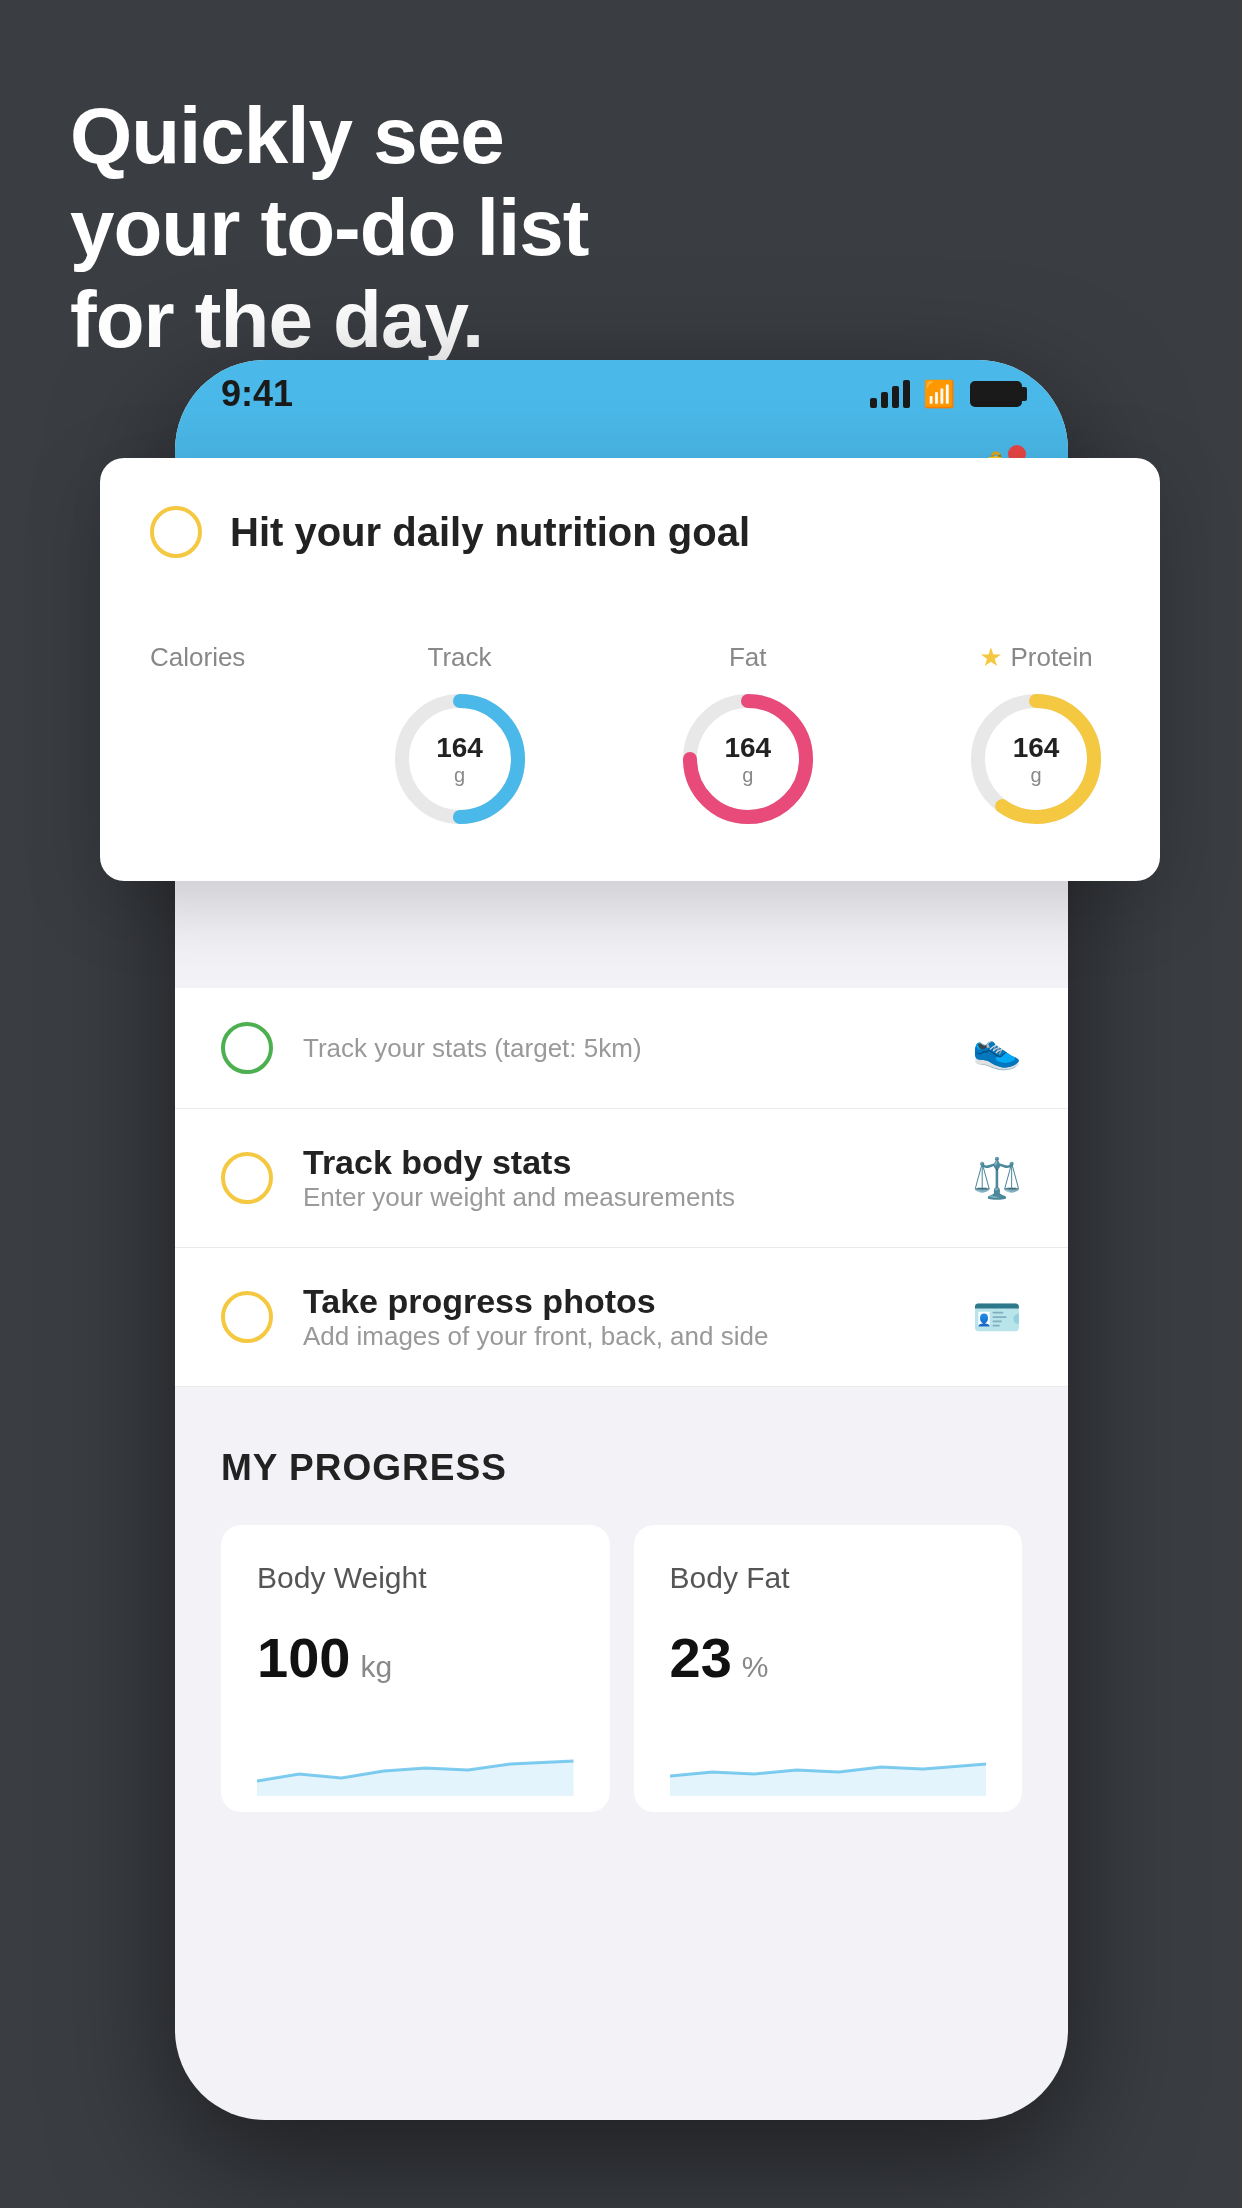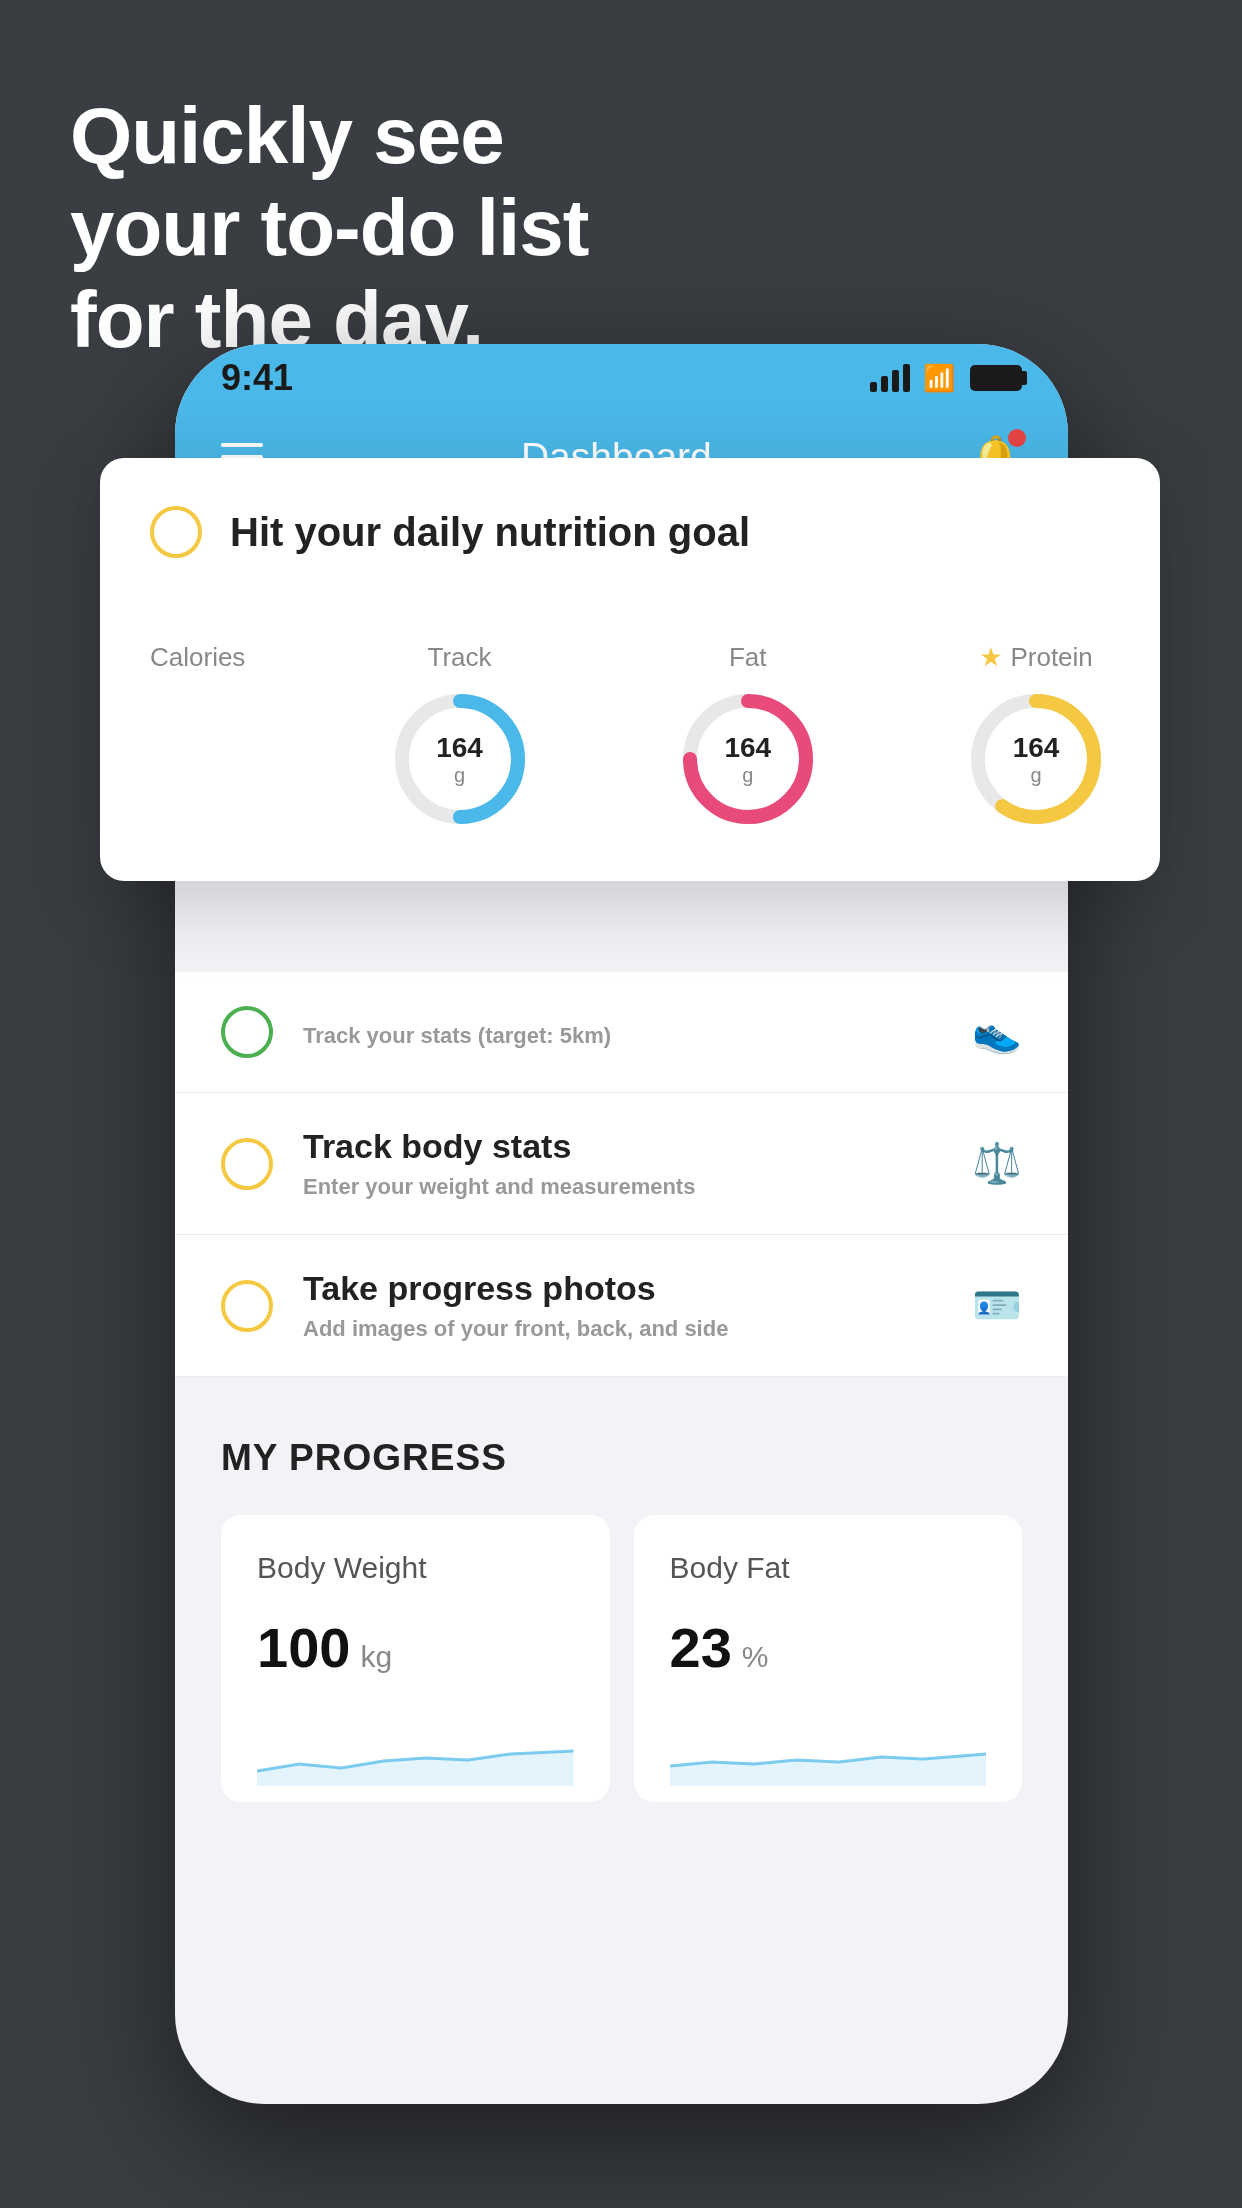--- a/index.html
+++ b/index.html
@@ -21,21 +21,21 @@
       color: #ffffff;
       font-size: 80px;
       font-weight: 800;
       line-height: 1.15;
       letter-spacing: -1px;
     }
 
     
     .phone {
       position: absolute;
-      top: 344px;
+      top: 360px;
       left: 175px;
       width: 893px;
       height: 1760px;
       background: #f2f2f7;
       border-radius: 90px;
       overflow: hidden;
       box-shadow: 0 40px 120px rgba(0,0,0,0.5);
     }
 
     
@@ -284,24 +284,23 @@
       flex: 1;
     }
 
     .todo-title {
       font-size: 34px;
       font-weight: 600;
       color: #222;
     }
 
     .todo-subtitle {
-      font-size: 22px;
+      font-size: 26px;
       color: #999;
-      margin-top: 8px;
-      font-weight: bold;
+      margin-top: 0;
     }
 
     .todo-icon {
       font-size: 40px;
       color: #ccc;
     }
 
     
     .progress-section {
       background: #f2f2f7;

